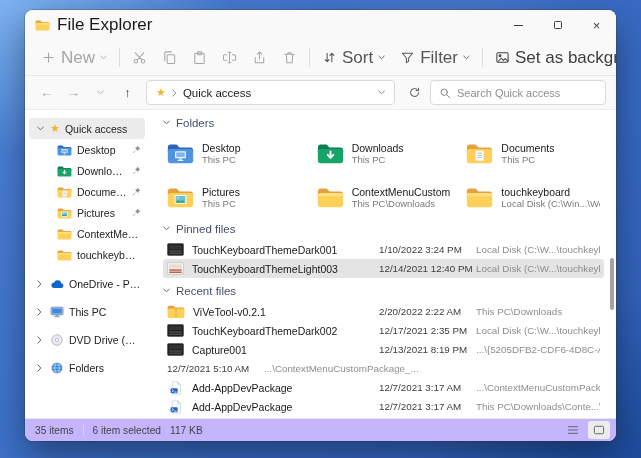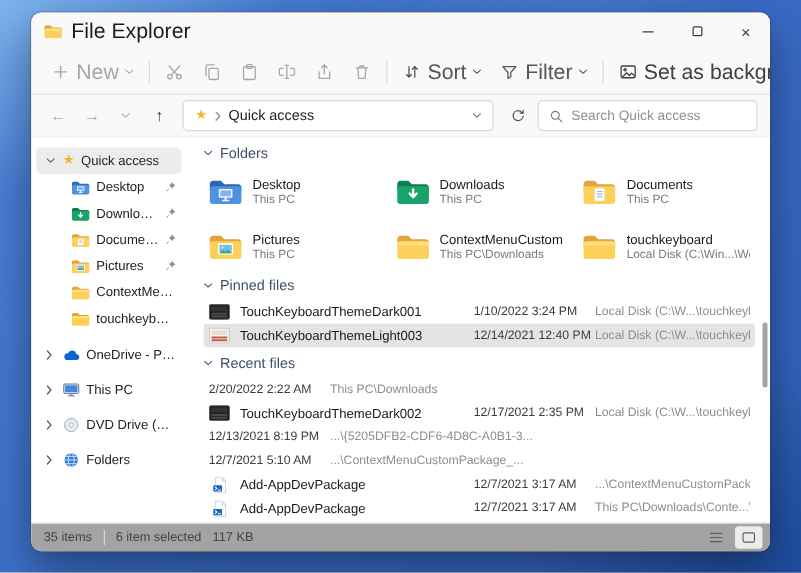--- a/index.html
+++ b/index.html
@@ -66,21 +66,21 @@
   .frow{display:flex;align-items:center;height:19px;border-radius:3px;padding:0 4px;}
   .frow.selected{background:#e4e4e4;}
   .fname{flex:0 0 212px;display:flex;align-items:center;gap:8px;color:#191919;min-width:0;white-space:nowrap;overflow:hidden;}
   svg.thumb{width:17px;height:13px;flex:none;}
   svg.scripti{width:12px;height:14px;flex:none;margin:0 2.5px;}
   svg.fi-row{width:18px;height:14.5px;flex:none;}
   .fdate{flex:0 0 97px;color:#3c3c3c;font-size:9.8px;white-space:nowrap;}
   .floc{flex:1;color:#8d8d8d;font-size:9.8px;white-space:nowrap;overflow:hidden;min-width:0;}
   .vscroll{position:absolute;right:2px;top:148px;width:4px;height:52px;border-radius:2px;background:#a3a3a3;}
   
-  .statusbar{height:23px;flex:none;border-top:1px solid #e7e7e7;display:flex;align-items:center;padding:0 6px 0 10px;font-size:10.2px;color:#444;gap:9px;background:#a3a3a3;}
+  .statusbar{height:23px;flex:none;border-top:1px solid #e7e7e7;display:flex;align-items:center;padding:0 6px 0 10px;font-size:10.2px;color:#444;gap:9px;background:#c4b5fd;}
   .sdiv{width:1px;height:12px;background:#d6d6d6;}
   .view-toggles{margin-left:auto;display:flex;gap:4px;}
   .vt-btn{width:22px;height:18px;display:flex;align-items:center;justify-content:center;color:#5d5d5d;border-radius:3px;}
   .vt-btn.active{background:#ececec;}
   .hidden-defs{position:absolute;width:0;height:0;overflow:hidden;}
 </style>
 </head>
 <body>
 
 <svg class="hidden-defs" aria-hidden="true">
@@ -587,34 +587,46 @@
         </div>
 
         <div class="sec-h">
           <svg class="chv">
               <use href="#ic-chev-down" xlink:href="#ic-chev-down"></use>
             </svg>
           <span>Recent files</span>
         </div>
         <div class="rows">
           <div class="frow">
+            <div class="fname">
+                <svg class="fi-row">
+                  <use href="#ic-folder-zip" xlink:href="#ic-folder-zip"></use>
+                </svg>
+                <span>ViVeTool-v0.2.1</span>
+              </div>
             <div class="fdate">2/20/2022 2:22 AM</div>
             <div class="floc">This PC\Downloads</div>
           </div>
           <div class="frow">
             <div class="fname">
                 <svg class="thumb">
                   <use href="#ic-thumb-dark" xlink:href="#ic-thumb-dark"></use>
                 </svg>
                 <span>TouchKeyboardThemeDark002</span>
               </div>
             <div class="fdate">12/17/2021 2:35 PM</div>
             <div class="floc">Local Disk (C:\W...\touchkeyboard</div>
           </div>
           <div class="frow">
+            <div class="fname">
+                <svg class="thumb">
+                  <use href="#ic-thumb-dark" xlink:href="#ic-thumb-dark"></use>
+                </svg>
+                <span>Capture001</span>
+              </div>
             <div class="fdate">12/13/2021 8:19 PM</div>
             <div class="floc">...\{5205DFB2-CDF6-4D8C-A0B1-3...</div>
           </div>
           <div class="frow">
             <div class="fdate">12/7/2021 5:10 AM</div>
             <div class="floc">...\ContextMenuCustomPackage_...</div>
           </div>
           <div class="frow">
             <div class="fname">
                 <svg class="scripti">

